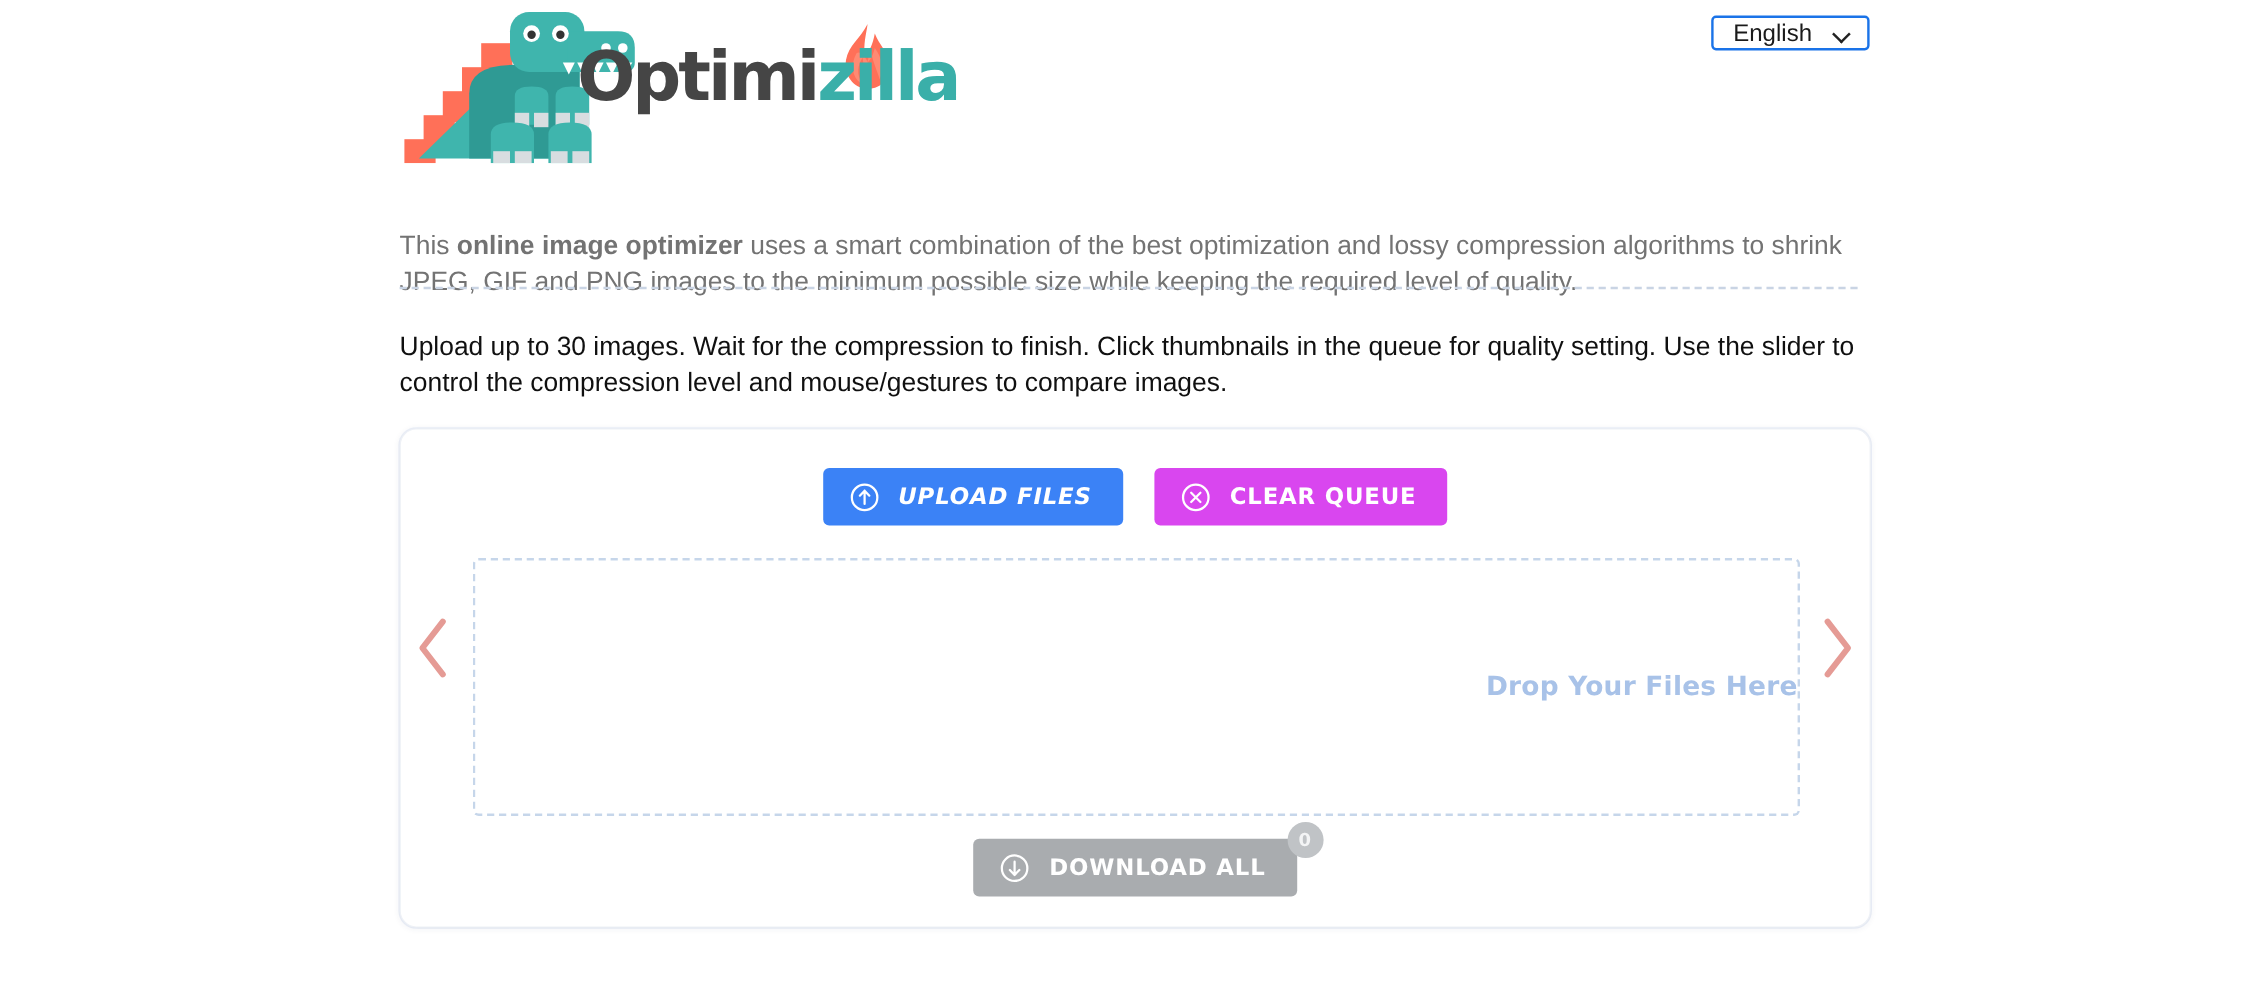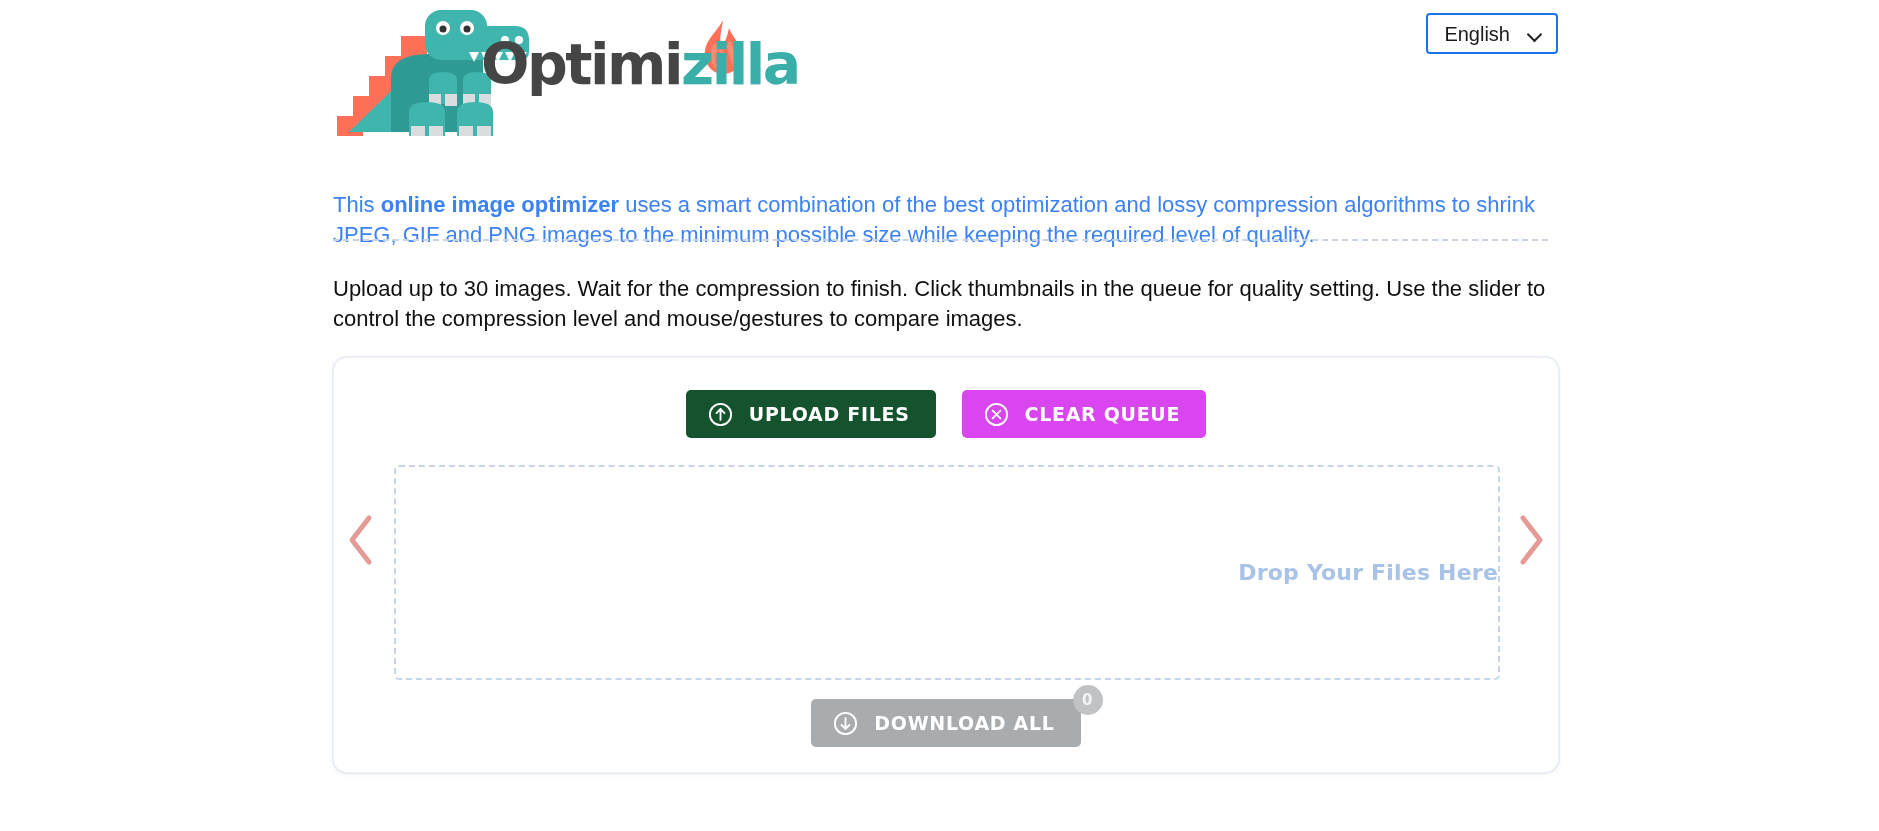--- a/index.html
+++ b/index.html
@@ -31,21 +31,21 @@
     top: 13px;
   }
   .lang-select {
     display: flex;
     align-items: center;
     gap: 18px;
     border: 2px solid #1a73e8;
     border-radius: 4px;
     background: #fff;
     padding: 7px 14px 7px 16px;
-    height: 41px;
+    height: 29px;
     cursor: pointer;
     outline: none;
   }
   .lang-label {
     font-size: 20px;
     color: #1a1a1a;
     line-height: 1;
     font-family: "Liberation Sans", sans-serif;
   }
   .chev-dn {
@@ -87,21 +87,21 @@
   .w-teal { color: #3aafa9; }
 
   
   .desc {
     position: absolute;
     left: 0;
     top: 168px;
     width: 1215px;
     font-size: 22px;
     line-height: 30px;
-    color: #3b82f6;
+    color: #737373;
     font-family: "Liberation Sans", sans-serif;
   }
   .desc b { font-weight: bold; }
   .divider {
     position: absolute;
     left: 0;
     top: 239px;
     width: 1215px;
     height: 0;
     border-top: 2px dashed #c9d4e4;
@@ -148,21 +148,21 @@
     height: 48px;
     padding: 0 26px 0 22px;
     font-size: 19px;
     font-weight: bold;
     letter-spacing: 0.7px;
     color: #ffffff;
     font-family: "DejaVu Sans", sans-serif;
     cursor: pointer;
     white-space: nowrap;
   }
-  .btn-upload { background: #14532d; }
+  .btn-upload { background: #3b82f6; font-style: italic; }
   .btn-clear  { background: #d946ef; cursor: default; align-items: center; }
   .btn-ico { width: 25px; height: 25px; flex: none; display:block; }
 
   
   .dropzone {
     position: absolute;
     left: 60px;
     top: 107px;
     width: 1106px;
     height: 215px;

